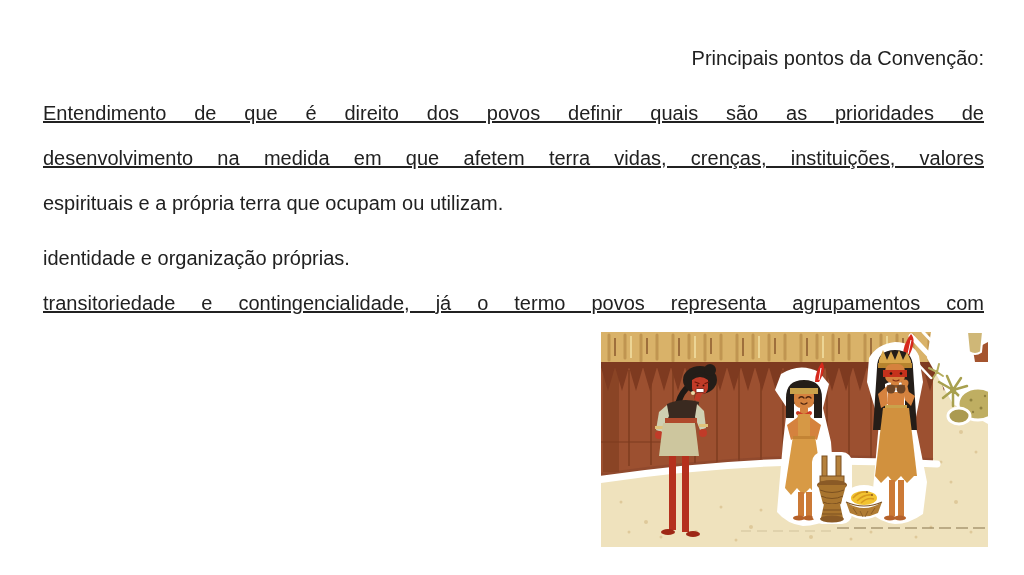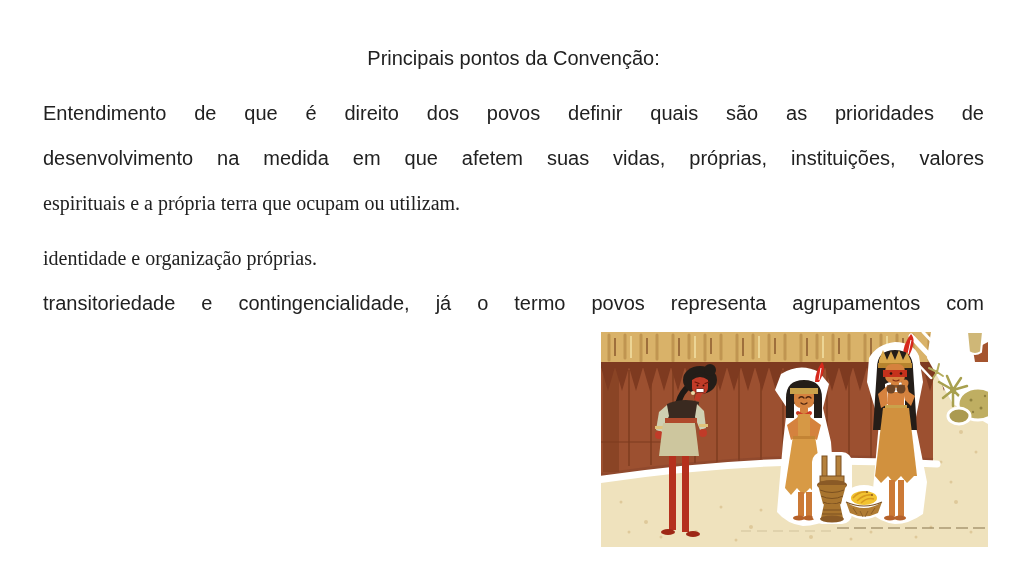--- a/index.html
+++ b/index.html
@@ -4,40 +4,40 @@
 <style>
   html,body{margin:0;padding:0;background:#ffffff;}
   .slide{
     position:relative;width:1024px;height:575px;background:#ffffff;overflow:hidden;
     font-family:"Liberation Sans",sans-serif;
   }
   .text-block{
     position:absolute;left:43px;top:36px;width:941px;color:#212121;font-size:20px;
   }
   .tline{height:45px;line-height:45px;}
-  .title-line{text-align:center;}
+  .title-line{text-align:right;}
   .para{margin:10px 0 0 0;}
-  .just{text-align:justify;text-align-last:justify;}
-  .last{text-align:left;text-align-last:left;font-family:Liberation Serif, serif;}
+  .just{text-align:justify;text-align-last:justify;text-decoration:underline;}
+  .last{text-align:left;text-align-last:left;}
   .illustration{
     position:absolute;left:601px;top:332px;width:387px;height:215px;
   }
   .illustration svg{display:block;}
 </style>
 </head>
 <body>
 
 <div class="slide">
 
   <div class="text-block">
     <div class="tline title-line">Principais pontos da Convenção:</div>
 
     <div class="para">
       <div class="tline just">Entendimento de que é direito dos povos definir quais são as prioridades de</div>
-      <div class="tline just">desenvolvimento na medida em que afetem suas vidas, próprias, instituições, valores</div>
+      <div class="tline just">desenvolvimento na medida em que afetem terra vidas, crenças, instituições, valores</div>
       <div class="tline last">espirituais e a própria terra que ocupam ou utilizam.</div>
     </div>
 
     <div class="para">
       <div class="tline last">identidade e organização próprias.</div>
       <div class="tline just">transitoriedade e contingencialidade, já o termo povos representa agrupamentos com</div>
     </div>
   </div>
 
   <div class="illustration">

